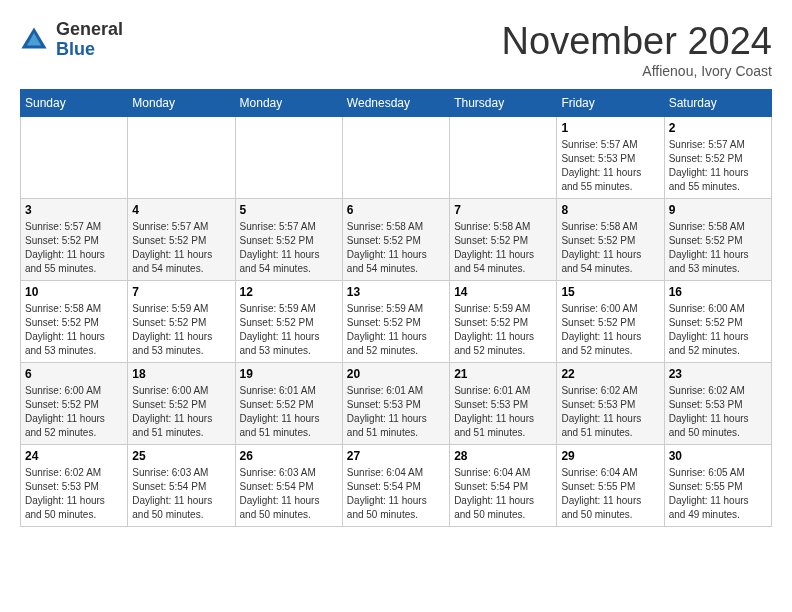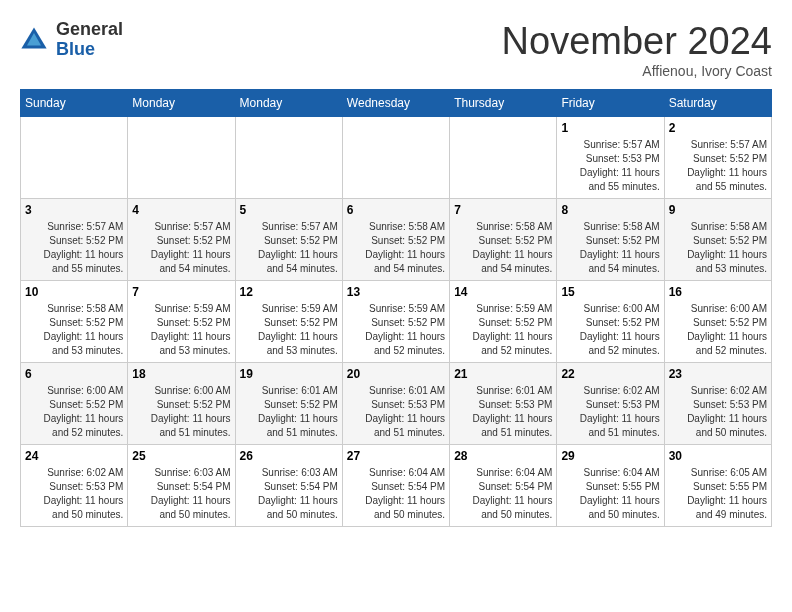--- a/index.html
+++ b/index.html
@@ -73,21 +73,20 @@
     .day-number {
       font-weight: bold;
       font-size: 12px;
       margin-bottom: 3px;
       display: block;
     }
     .day-info {
       font-size: 10px;
       line-height: 1.4;
       color: #333;
-      text-align: right;
     }
     .empty-cell {
       background: #fff !important;
     }
   </style>
 </head>
 <body>
 
 <div class="header">
   <div class="logo">

